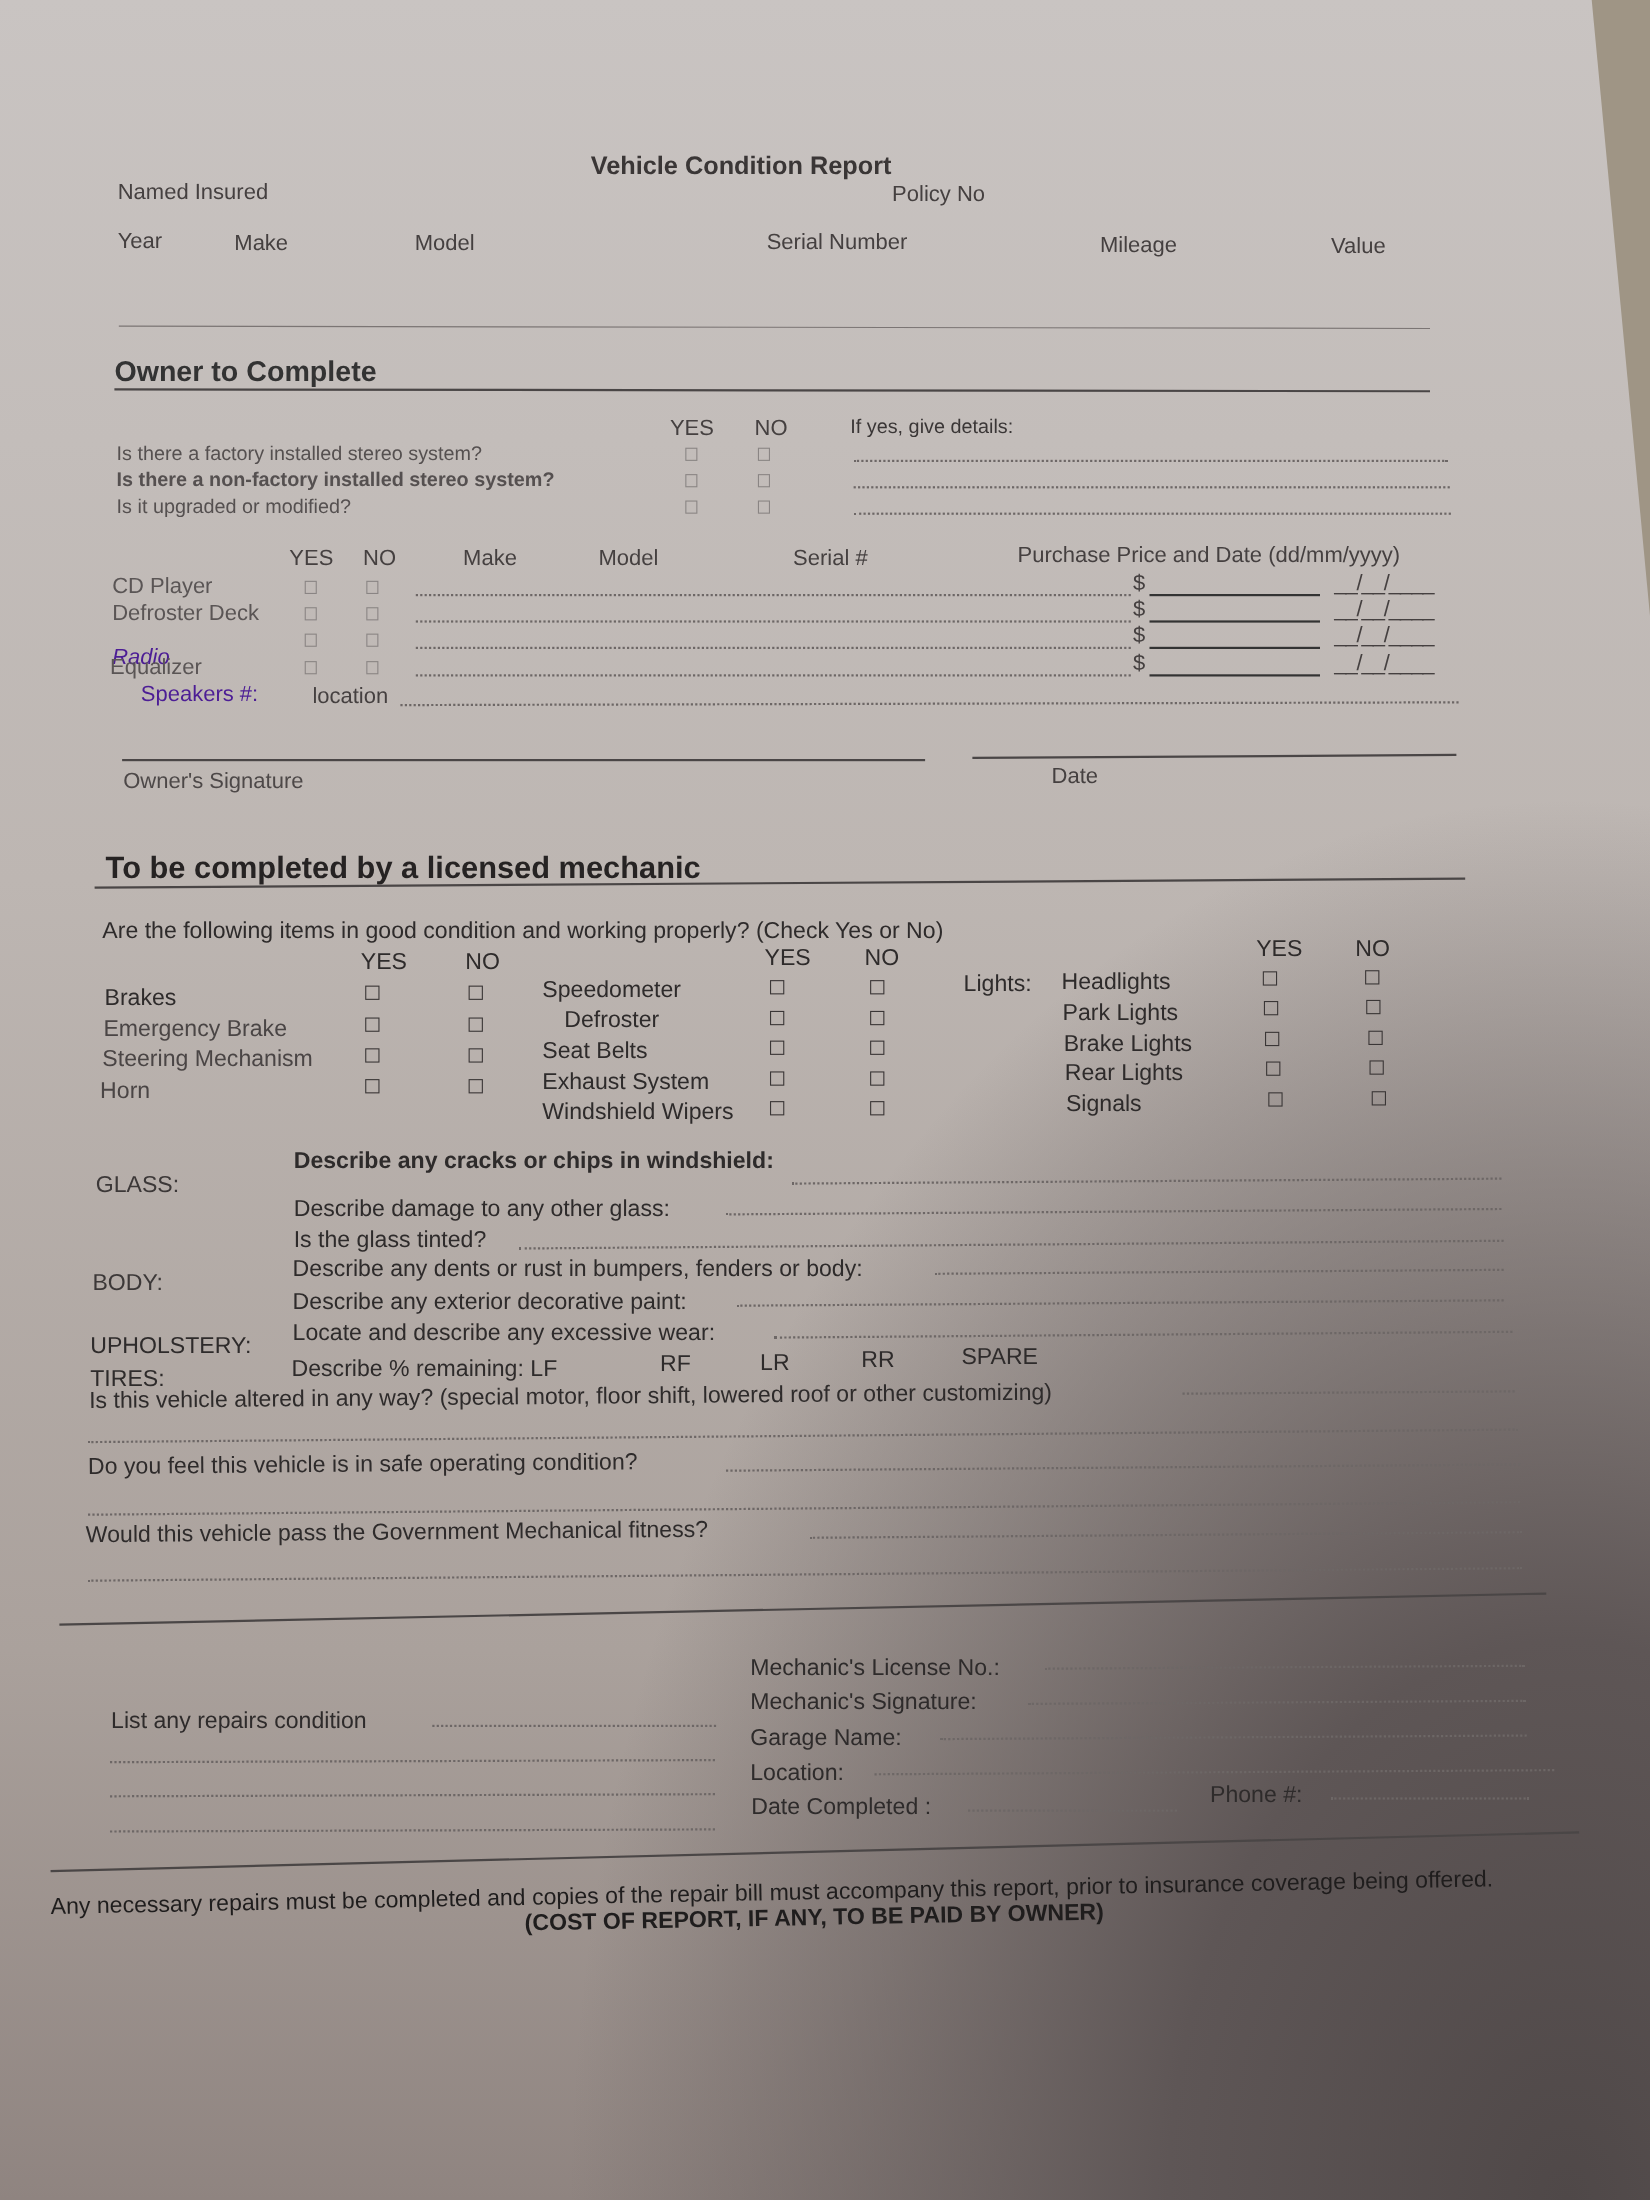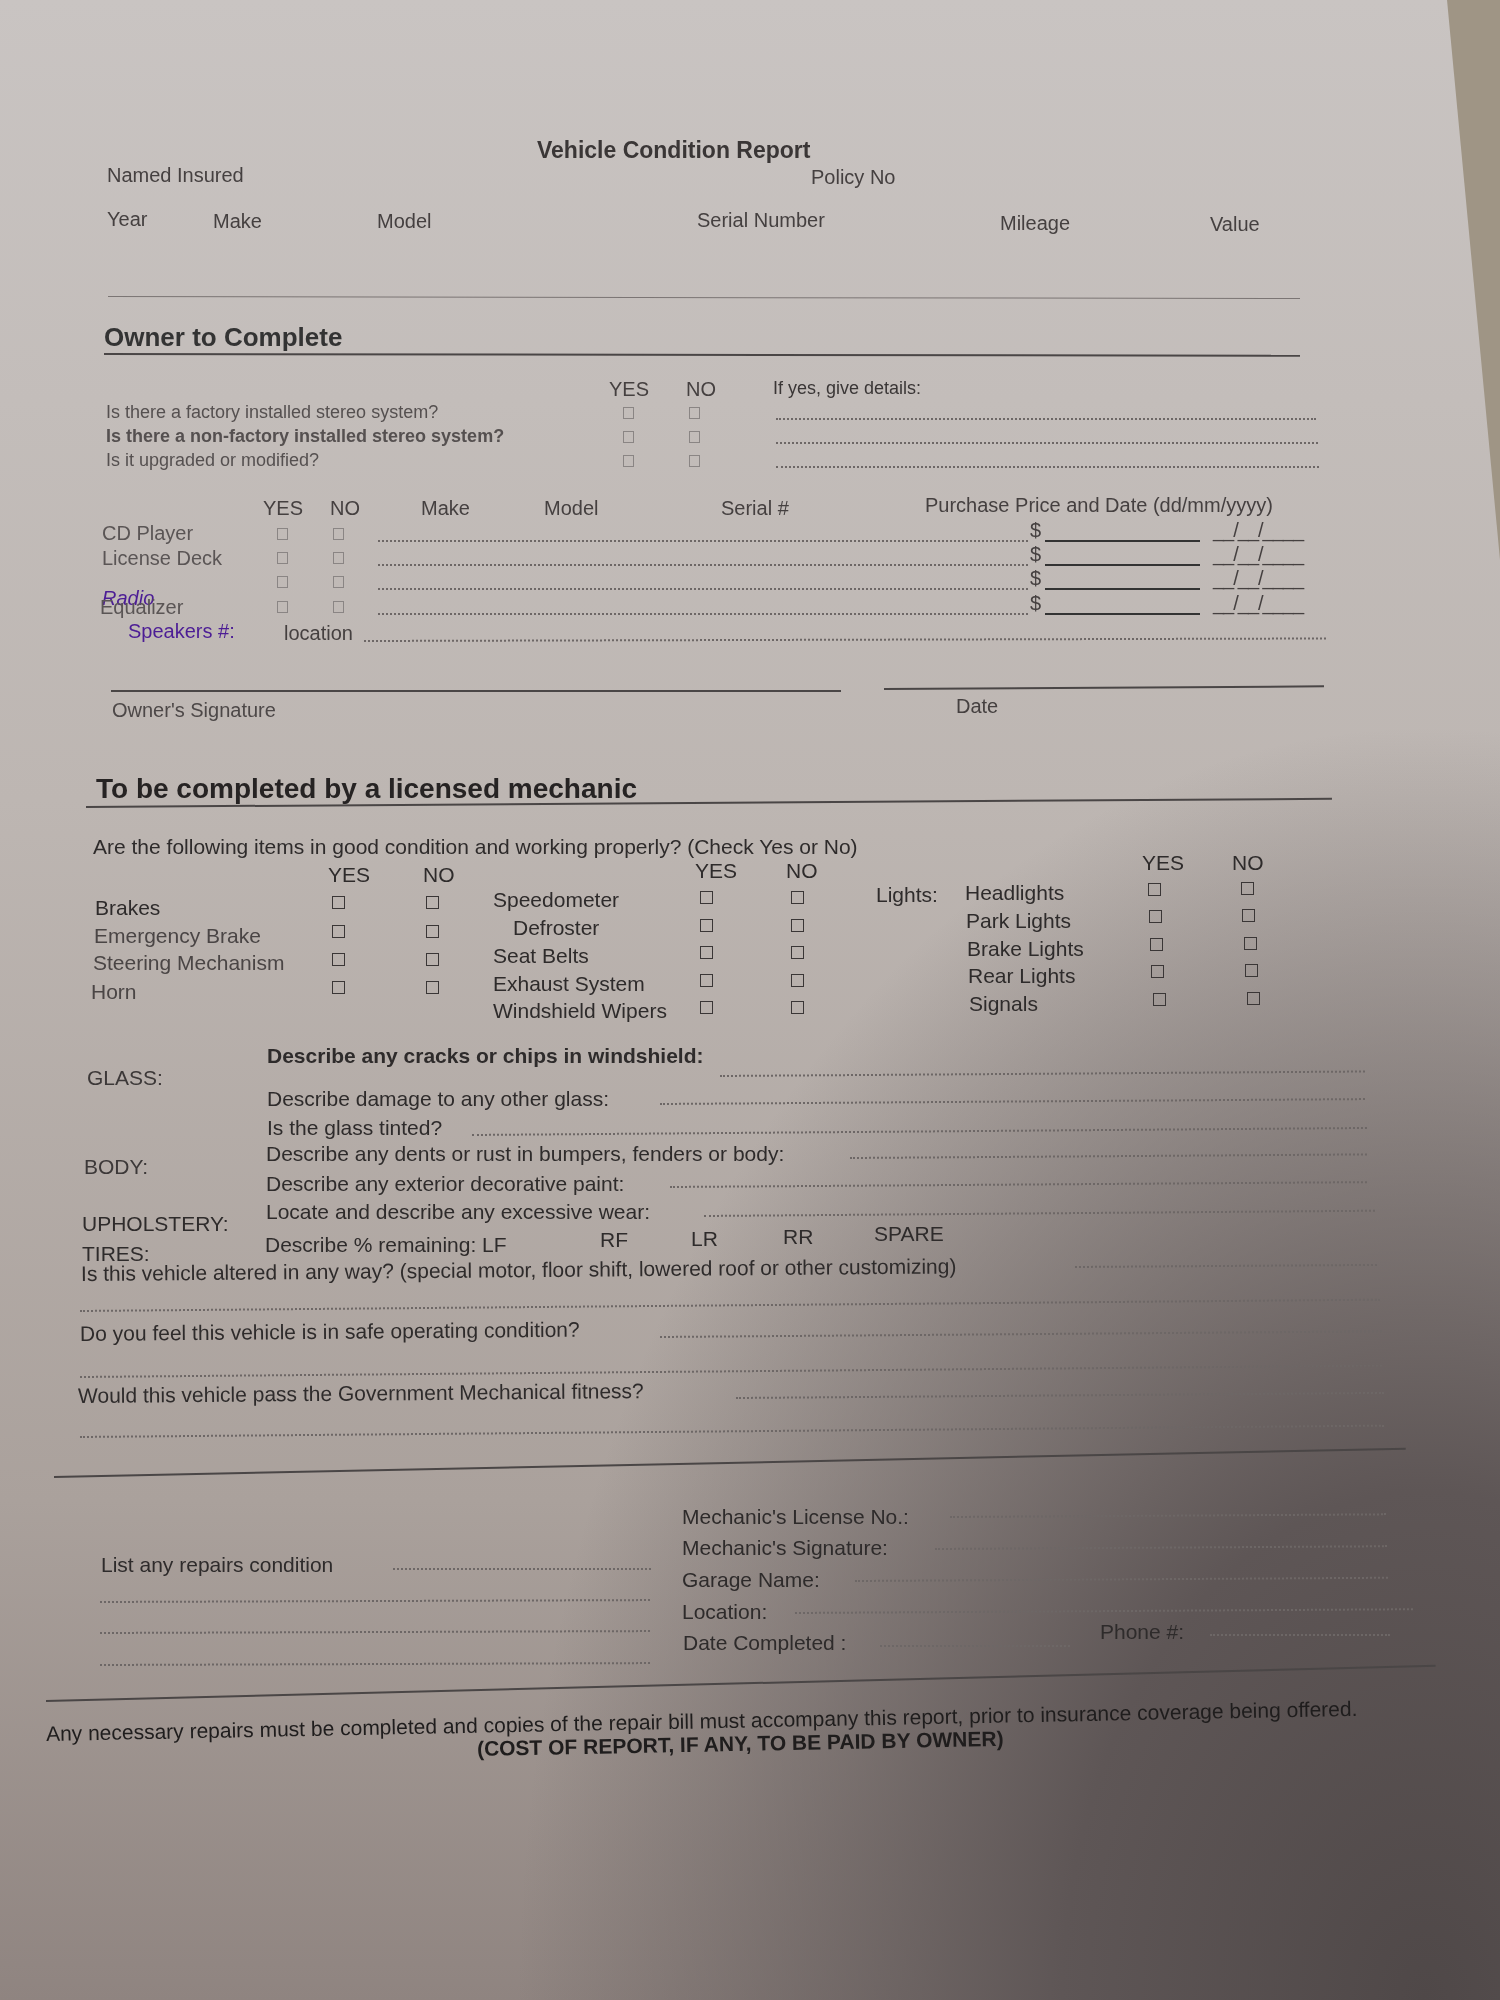--- a/index.html
+++ b/index.html
@@ -74,21 +74,21 @@
 <div class="abs t-hdr" style="left:925px;top:494px;">Purchase Price and Date (dd/mm/yyyy)</div>
 
 <div class="abs t-hdr" style="left:102px;top:522px;color:#5a5555;">CD Player</div>
 <div class="box light" style="left:277px;top:528px;"></div>
 <div class="box light" style="left:333px;top:528px;"></div>
 <div class="dots" style="left:378px;top:540px;width:650px;"></div>
 <div class="abs t-hdr" style="left:1030px;top:519px;">$</div>
 <div class="uline" style="left:1045px;top:540px;width:155px;"></div>
 <div class="abs t-hdr" style="left:1213px;top:519px;letter-spacing:-1px;">__/__/____</div>
 
-<div class="abs t-hdr" style="left:102px;top:547px;color:#5a5555;">License Deck</div>
+<div class="abs t-hdr" style="left:102px;top:547px;color:#5a5555;">Defroster Deck</div>
 <div class="box light" style="left:277px;top:552px;"></div>
 <div class="box light" style="left:333px;top:552px;"></div>
 <div class="dots" style="left:378px;top:564px;width:650px;"></div>
 <div class="abs t-hdr" style="left:1030px;top:543px;">$</div>
 <div class="uline" style="left:1045px;top:564px;width:155px;"></div>
 <div class="abs t-hdr" style="left:1213px;top:543px;letter-spacing:-1px;">__/__/____</div>
 
 <div class="abs t-hdr" style="left:102px;top:587px;color:#4c1d95;font-style:italic;">Radio</div>
 <div class="box light" style="left:277px;top:576px;"></div>
 <div class="box light" style="left:333px;top:576px;"></div>

